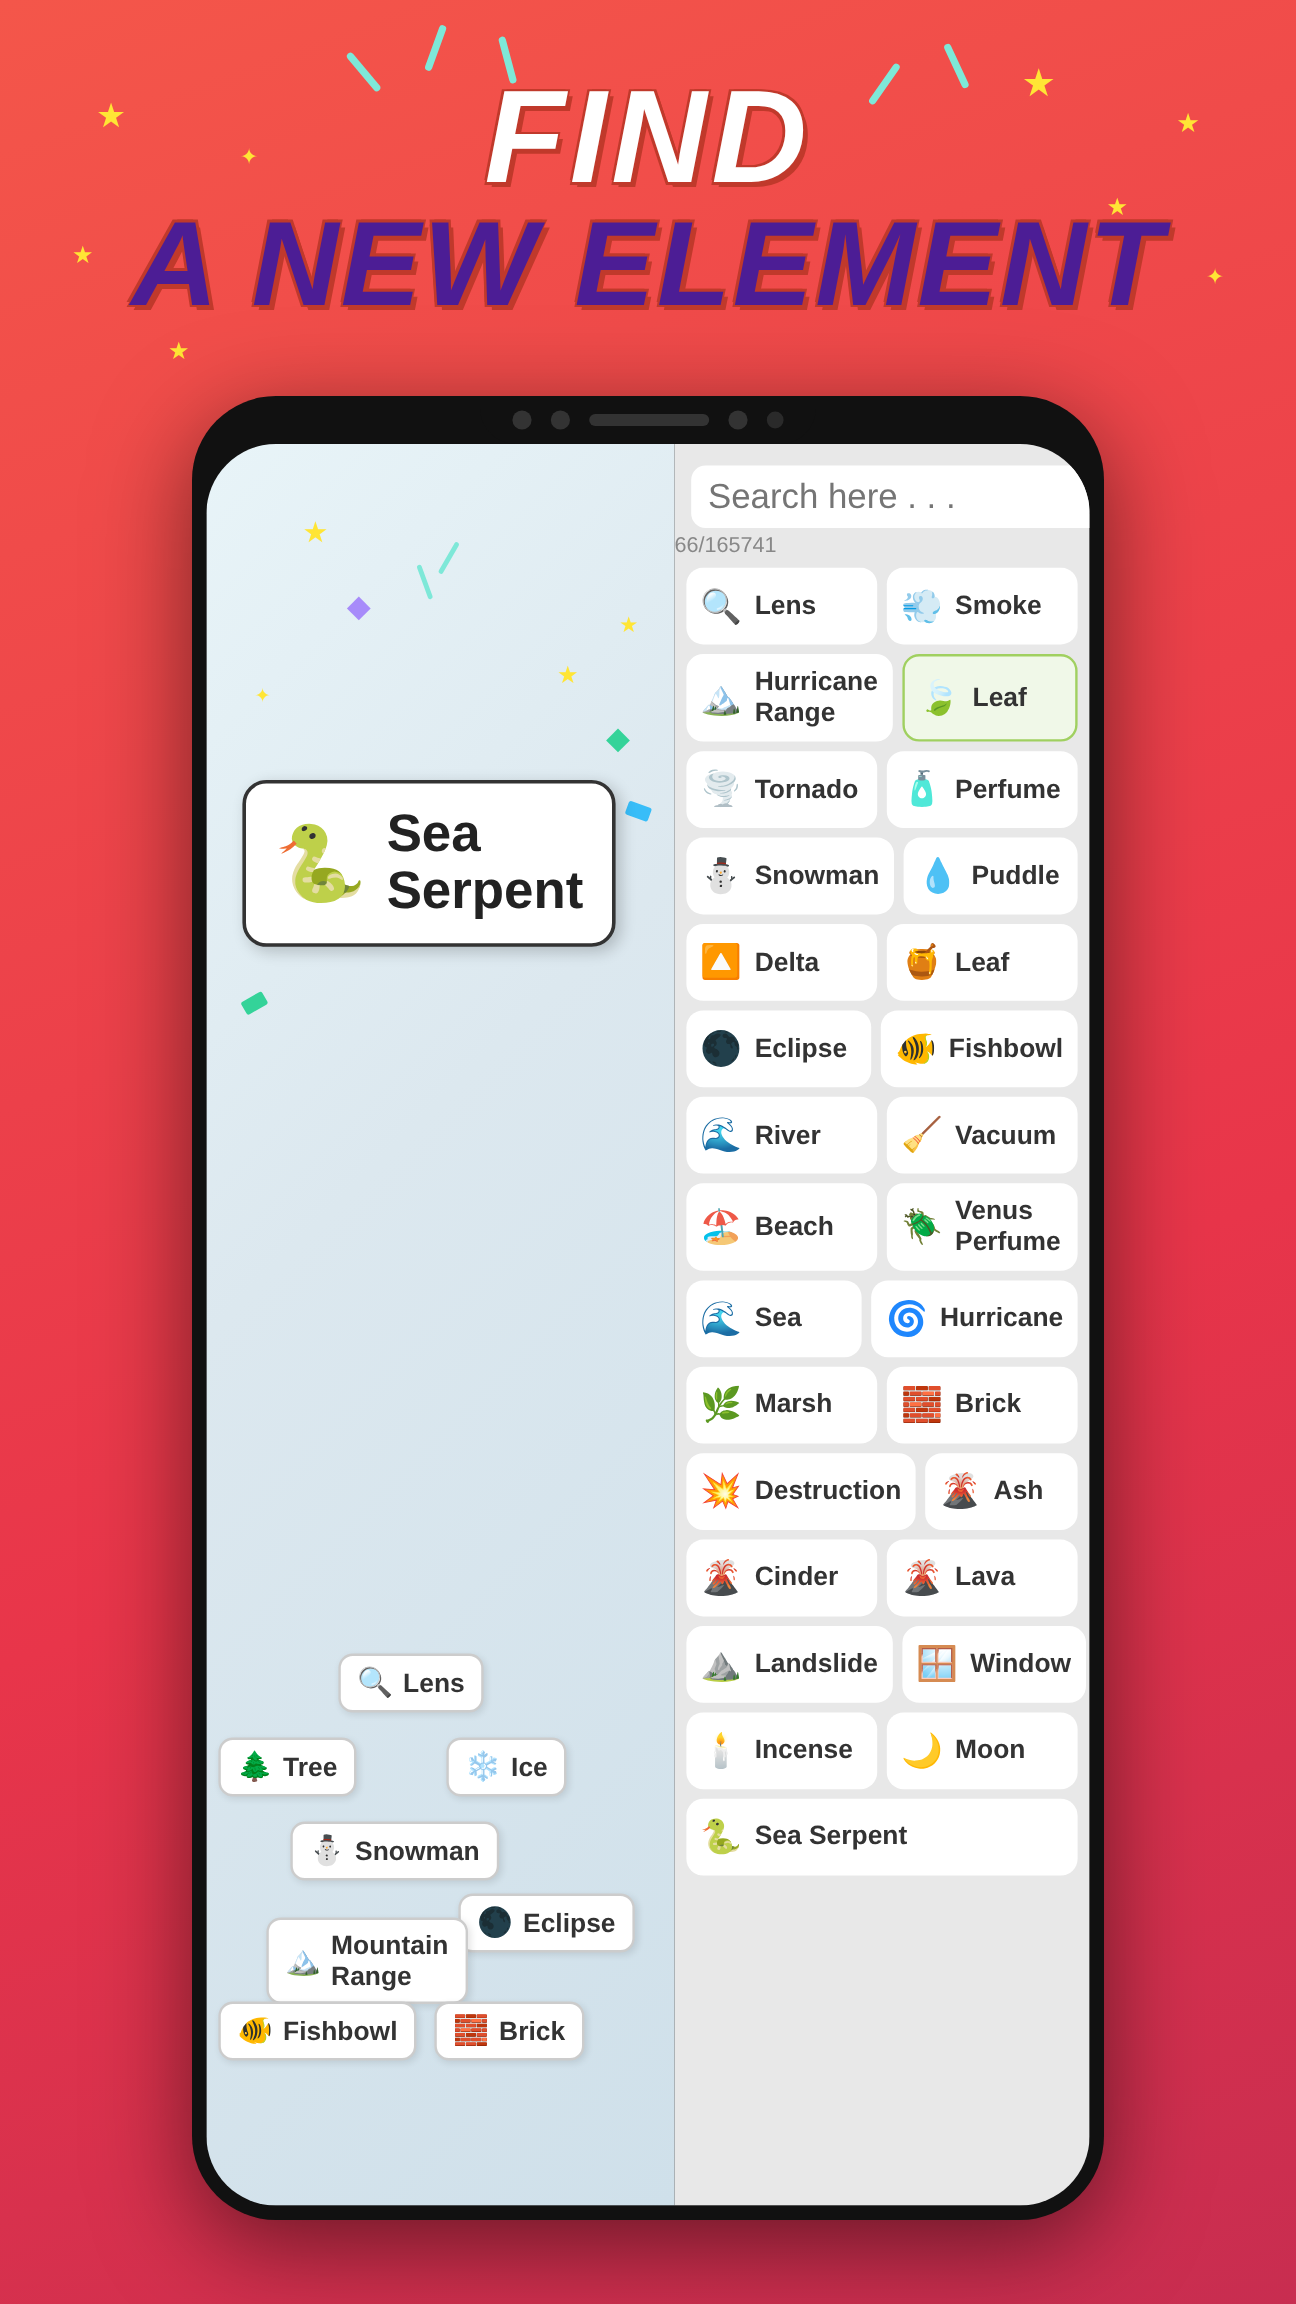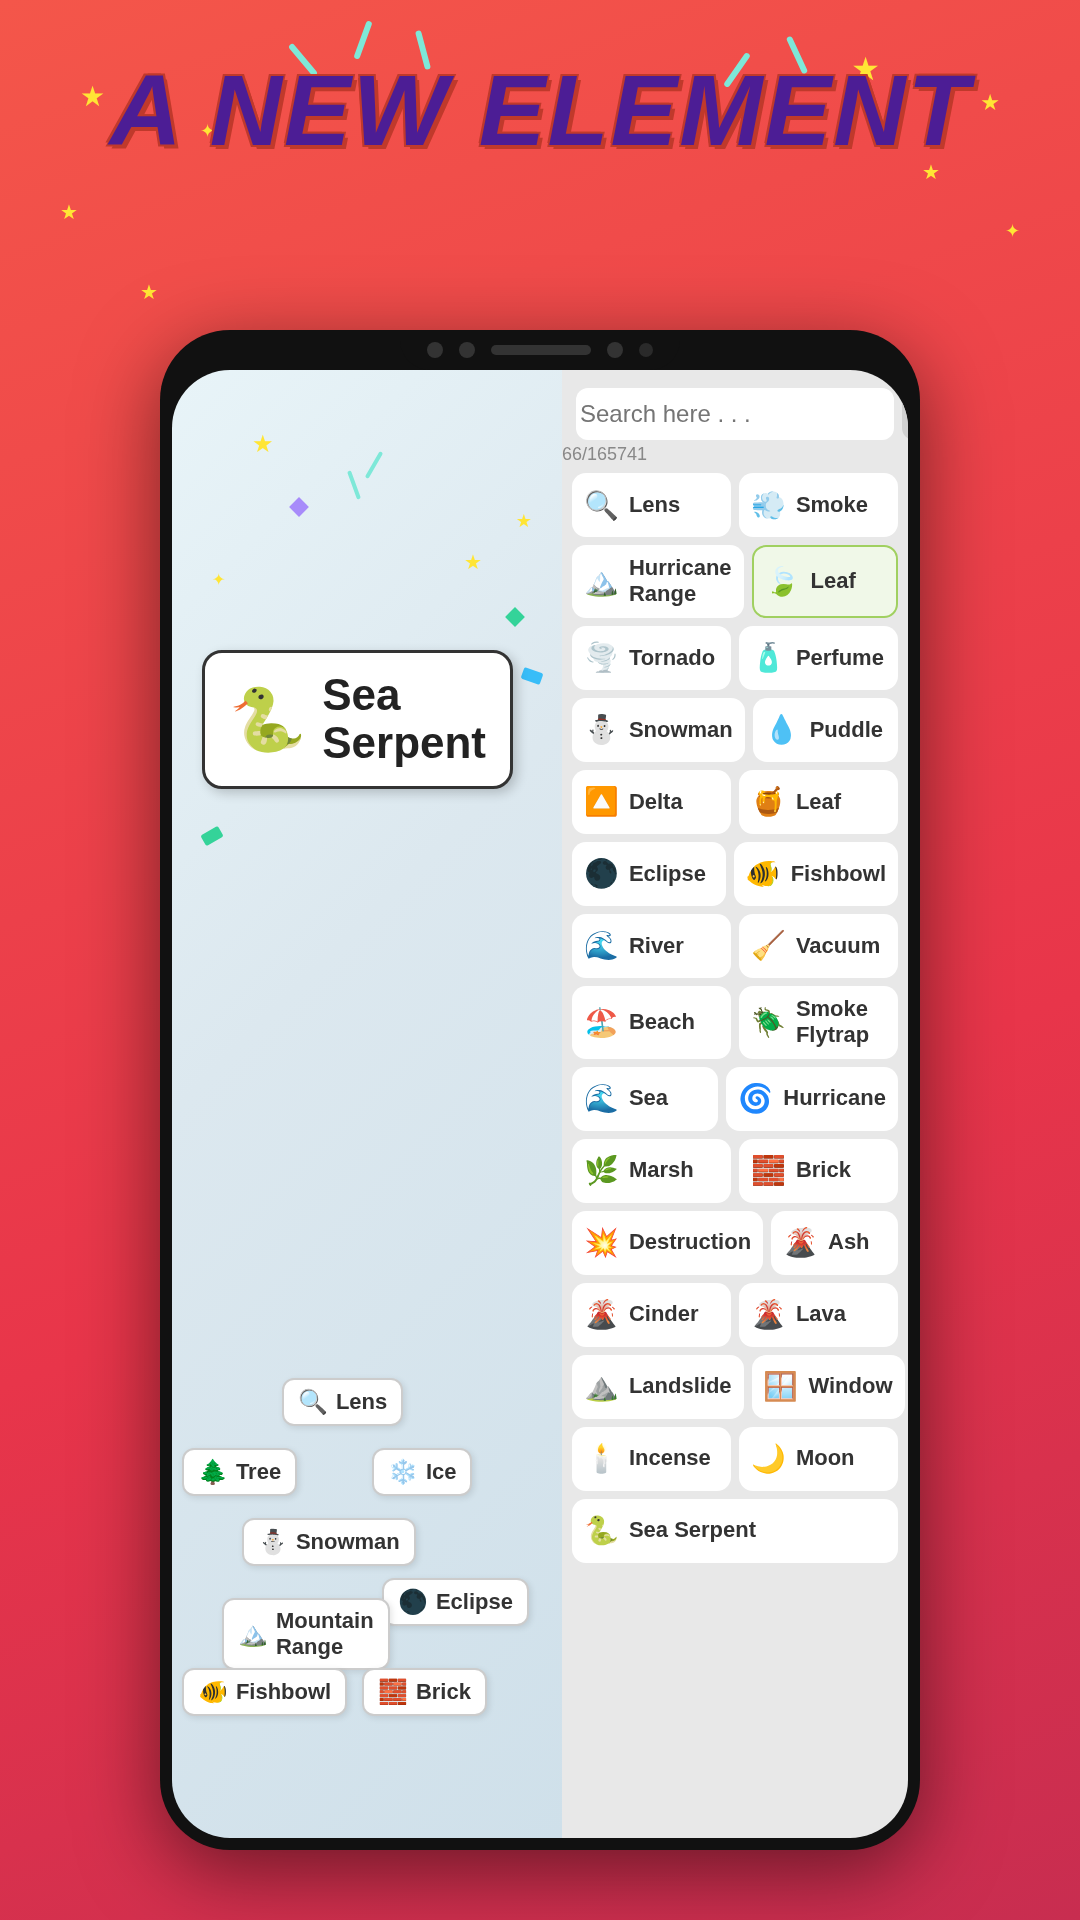--- a/index.html
+++ b/index.html
@@ -217,22 +217,22 @@
       display: flex;
       gap: 8px;
       align-items: center;
     }
     .search-input {
       flex: 1;
       height: 52px;
       border-radius: 12px;
       border: none;
       background: white;
-      padding: 0 4px;
-      font-size: 24px;
+      padding: 0 14px;
+      font-size: 29px;
       color: #3b82f6;
       outline: none;
     }
     .filter-btn {
       width: 52px; height: 52px;
       background: #d0d0d0;
       border-radius: 12px;
       display: flex;
       align-items: center;
       justify-content: center;
@@ -291,20 +291,21 @@
   <div class="star" style="top:280px;left:140px;font-size:20px;">★</div>
 
   <div class="spark" style="top:40px;left:300px;transform:rotate(-40deg);"></div>
   <div class="spark" style="top:20px;left:360px;transform:rotate(20deg);"></div>
   <div class="spark" style="top:30px;left:420px;transform:rotate(-15deg);"></div>
   <div class="spark" style="top:50px;right:340px;transform:rotate(35deg);"></div>
   <div class="spark" style="top:35px;right:280px;transform:rotate(-25deg);"></div>
 </div>
 
 <div class="title-block">
+  <span class="title-line1">FIND</span>
   <span class="title-line2">A NEW ELEMENT</span>
 </div>
 
 <div class="phone-frame">
 
   <div class="phone-notch">
     <div class="notch-cam"></div>
     <div class="notch-cam"></div>
     <div class="notch-speaker"></div>
     <div class="notch-cam"></div>
@@ -453,21 +454,21 @@
               <span class="elem-name">Vacuum</span>
             </div>
           </div>
           <div class="elements-row">
             <div class="element-item">
               <span class="elem-emoji">🏖️</span>
               <span class="elem-name">Beach</span>
             </div>
             <div class="element-item">
               <span class="elem-emoji">🪲</span>
-              <span class="elem-name">Smoke Flytrap</span>
+              <span class="elem-name">Venus Perfume</span>
             </div>
           </div>
           <div class="elements-row">
             <div class="element-item">
               <span class="elem-emoji">🌊</span>
               <span class="elem-name">Sea</span>
             </div>
             <div class="element-item">
               <span class="elem-emoji">🌀</span>
               <span class="elem-name">Hurricane</span>

